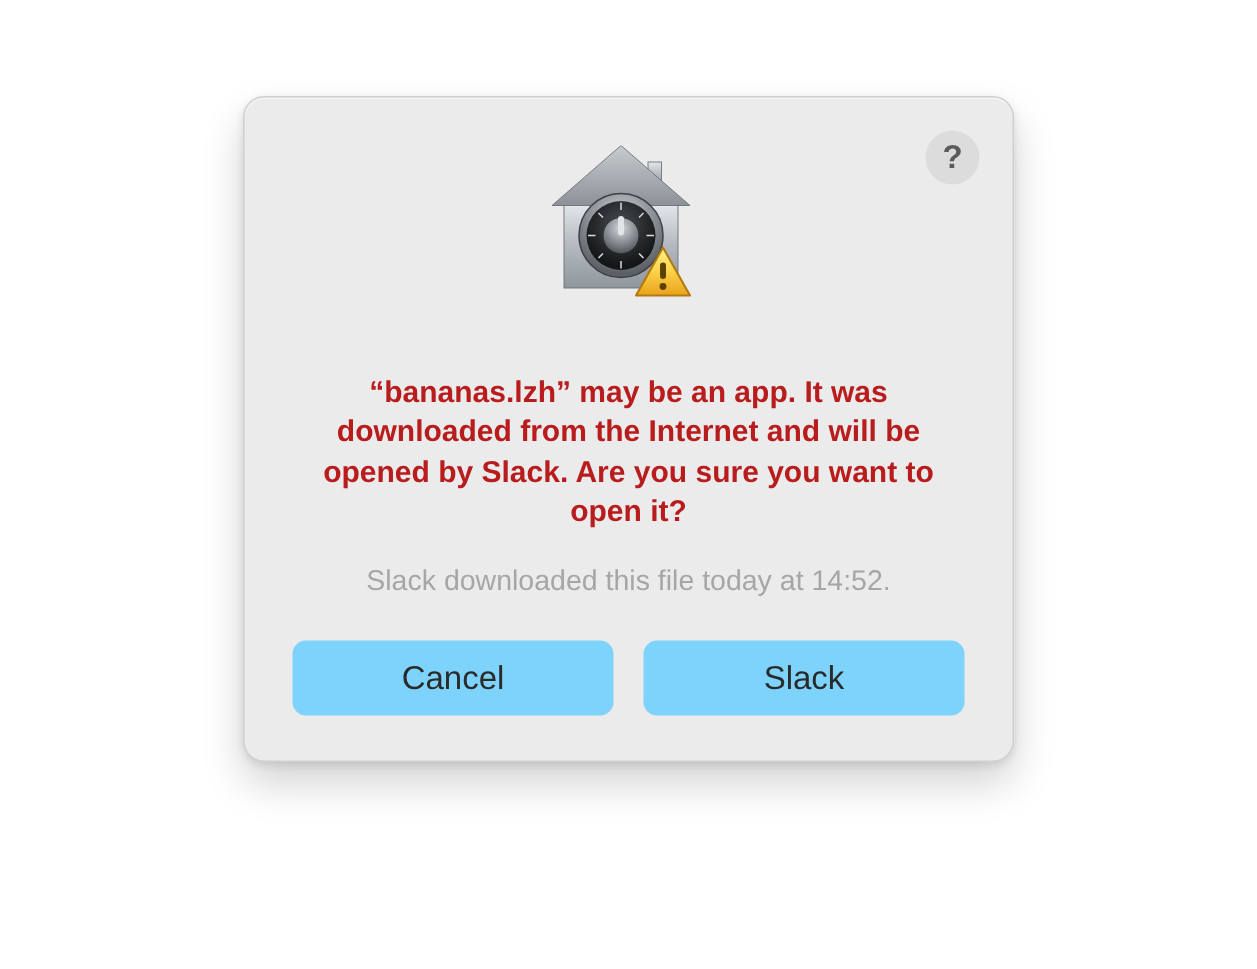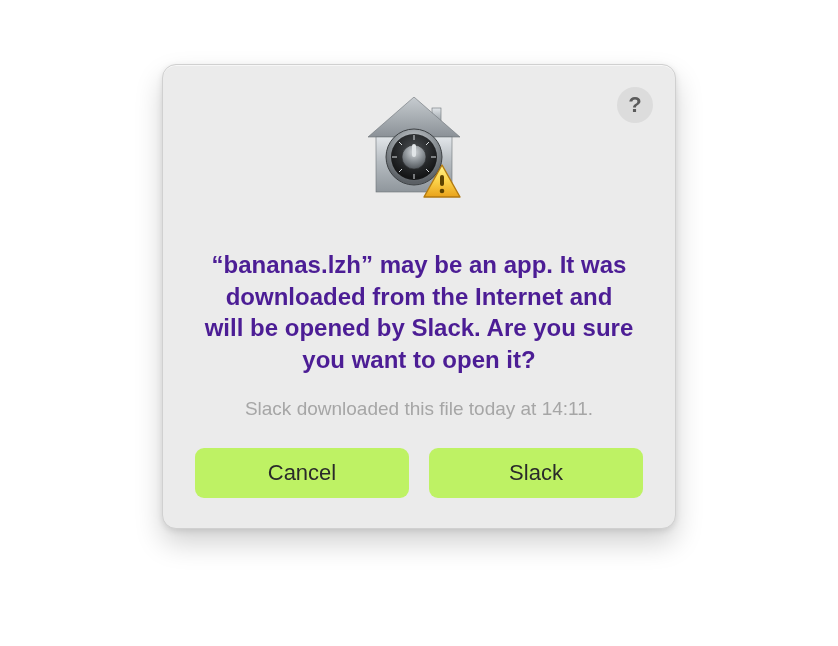--- a/index.html
+++ b/index.html
@@ -47,42 +47,42 @@
     .icon-wrap {
       display: flex;
       justify-content: center;
       margin-top: 4px;
       margin-bottom: 34px;
     }
     .icon-wrap svg {
       display: block;
     }
     .heading {
-      font-size: 24px;
+      font-size: 20px;
       line-height: 1.32;
       font-weight: 700;
-      color: #4c1d95;
+      color: #b91c1c;
       margin: 0 auto 22px auto;
       max-width: 430px;
     }
     .subtext {
       font-size: 19px;
       color: #a6a6a6;
       margin-bottom: 28px;
     }
     .btn-row {
       display: flex;
       gap: 20px;
       justify-content: center;
     }
     .btn {
       flex: 1 1 0;
       height: 50px;
       border-radius: 9px;
-      background: #bef264;
+      background: #7dd3fc;
       border: none;
       font-size: 22px;
       color: #2a2a2a;
       cursor: pointer;
       font-family: inherit;
       display: flex;
       align-items: center;
       justify-content: center;
     }
   </style>
@@ -152,20 +152,20 @@
       <g transform="translate(62,66)">
         <path d="M20 2 L38 34 L2 34 Z" fill="url(#warnTri)" stroke="#b37a10" stroke-width="1.4" stroke-linejoin="round"></path>
         <rect x="18" y="12" width="4" height="11" rx="2" fill="#5c4200"></rect>
         <circle cx="20" cy="28" r="2.3" fill="#5c4200"></circle>
       </g>
     </svg>
   </div>
 
   <h1 class="heading">“bananas.lzh” may be an app. It was downloaded from the Internet and will be opened by Slack. Are you sure you want to open it?</h1>
 
-  <p class="subtext">Slack downloaded this file today at 14:11.</p>
+  <p class="subtext">Slack downloaded this file today at 14:52.</p>
 
   <div class="btn-row">
     <button class="btn">Cancel</button>
     <button class="btn">Slack</button>
   </div>
 
 </div>
 
 </body></html>

